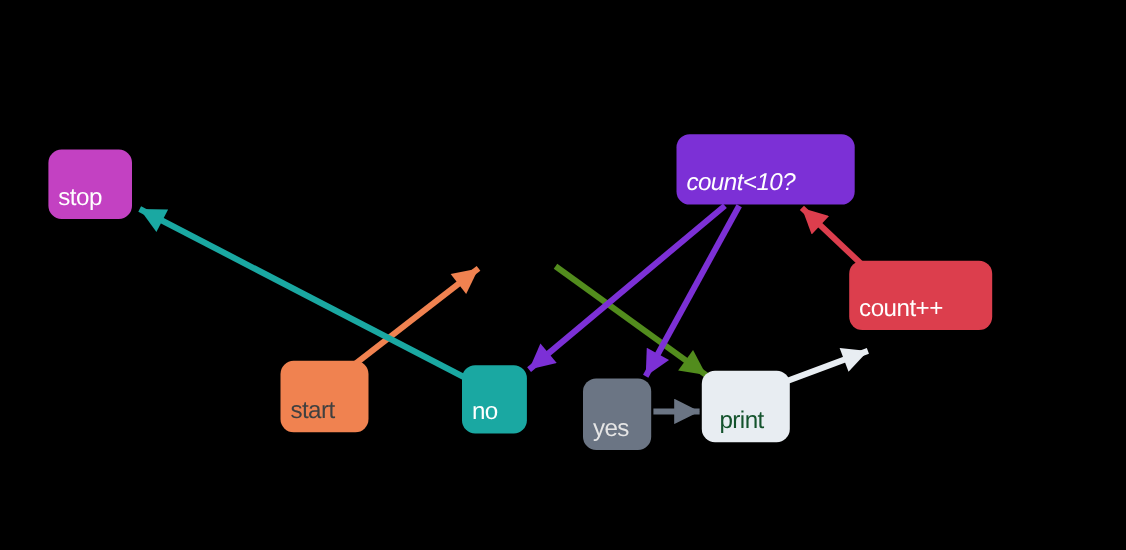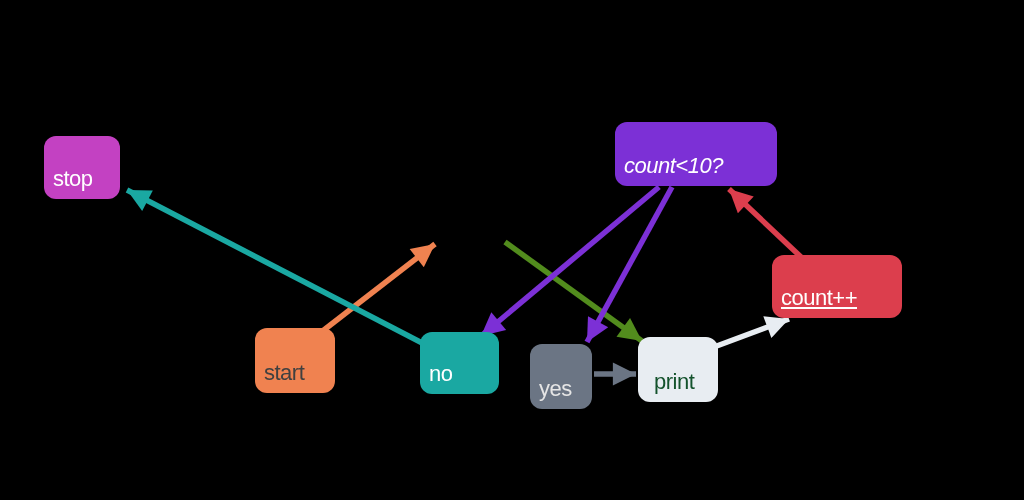--- a/index.html
+++ b/index.html
@@ -73,18 +73,18 @@
       <line x1="505" y1="242" x2="642" y2="341" stroke="#528c1d" stroke-width="5.5" marker-end="url(#ah2)"></line>
       <line x1="659" y1="187" x2="481" y2="336" stroke="#7c30d6" stroke-width="5.5" marker-end="url(#ah3)"></line>
       <line x1="672" y1="187" x2="587" y2="342" stroke="#7c30d6" stroke-width="5.5" marker-end="url(#ah4)"></line>
       <line x1="801" y1="257" x2="729" y2="189" stroke="#dc3e4d" stroke-width="5.5" marker-end="url(#ah5)"></line>
       <line x1="594" y1="374" x2="636" y2="374" stroke="#6b7584" stroke-width="5.5" marker-end="url(#ah6)"></line>
       <line x1="714" y1="347" x2="789" y2="319" stroke="#e8edf2" stroke-width="5.5" marker-end="url(#ah7)"></line>
     </svg>
 
 <div class="node" style="left: 44px; top: 136px; width: 76px; height: 63px; background: rgb(195, 65, 194); color: rgb(255, 255, 255);">stop</div>
     <div class="node" style="left: 615px; top: 122px; width: 162px; height: 64px; background: rgb(124, 48, 214); color: rgb(255, 255, 255); font-style: italic;">count&lt;10?</div>
-    <div class="node" style="left: 772px; top: 255px; width: 130px; height: 63px; background: rgb(220, 62, 77); color: rgb(255, 255, 255); text-decoration: underline;">count++</div>
+    <div class="node" style="left: 772px; top: 237px; width: 130px; height: 63px; background: rgb(220, 62, 77); color: rgb(255, 255, 255);">count++</div>
     <div class="node" style="left: 255px; top: 328px; width: 80px; height: 65px; background: rgb(240, 130, 80); color: #404040;">start</div>
-    <div class="node" style="left: 420px; top: 332px; width: 79px; height: 62px; background: rgb(26, 168, 162); color: rgb(255, 255, 255);">no</div>
+    <div class="node" style="left: 420px; top: 332px; width: 59px; height: 62px; background: rgb(26, 168, 162); color: rgb(255, 255, 255);">no</div>
     <div class="node" style="left: 530px; top: 344px; width: 62px; height: 65px; background: rgb(107, 117, 132); color: #e5e5e5;">yes</div>
     <div class="node" style="left: 638px; top: 337px; width: 80px; height: 65px; background: rgb(232, 237, 242); color: #14532d; padding-left: 16px;">print</div>
   </div>
 
 </body></html>

